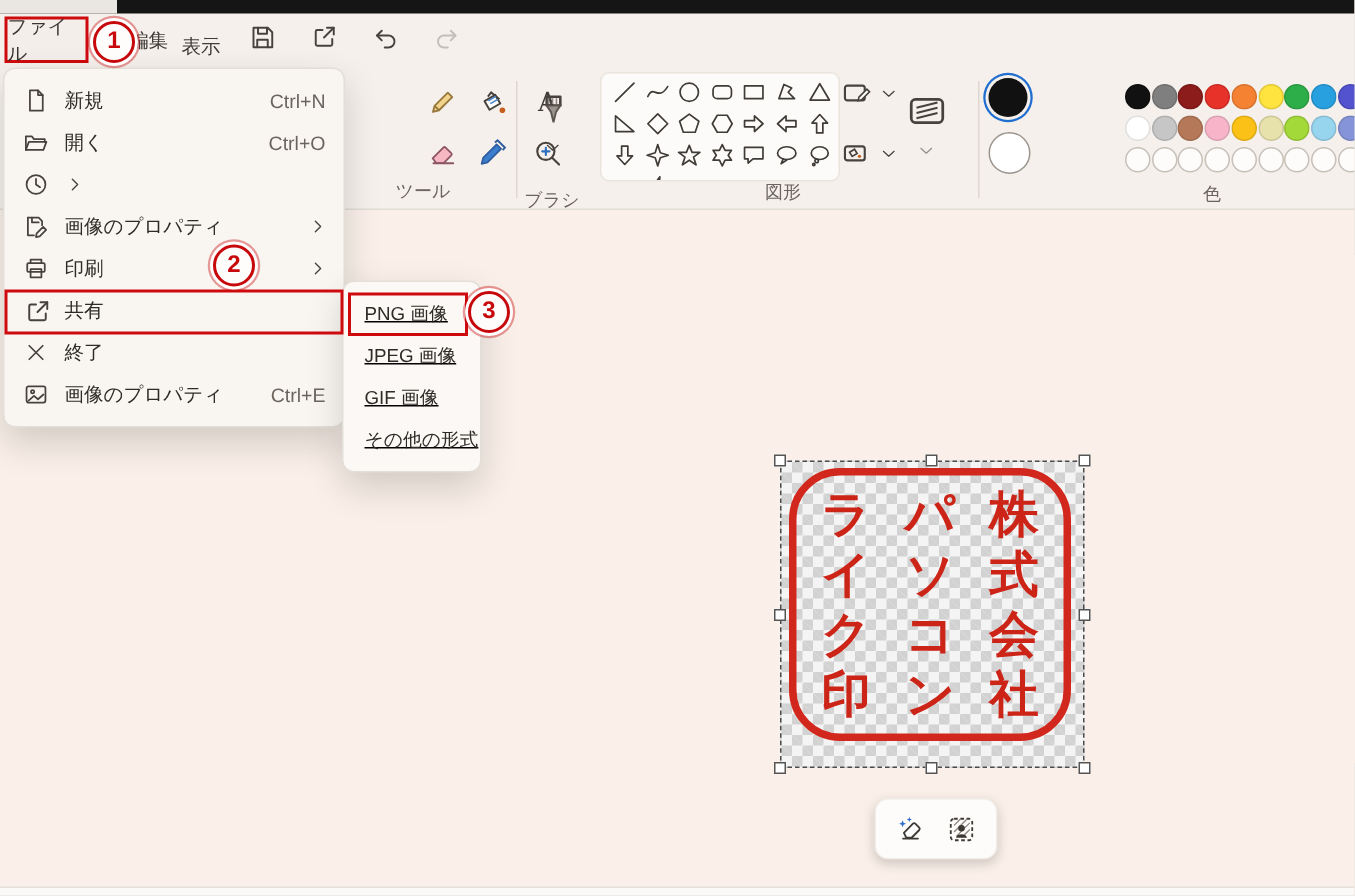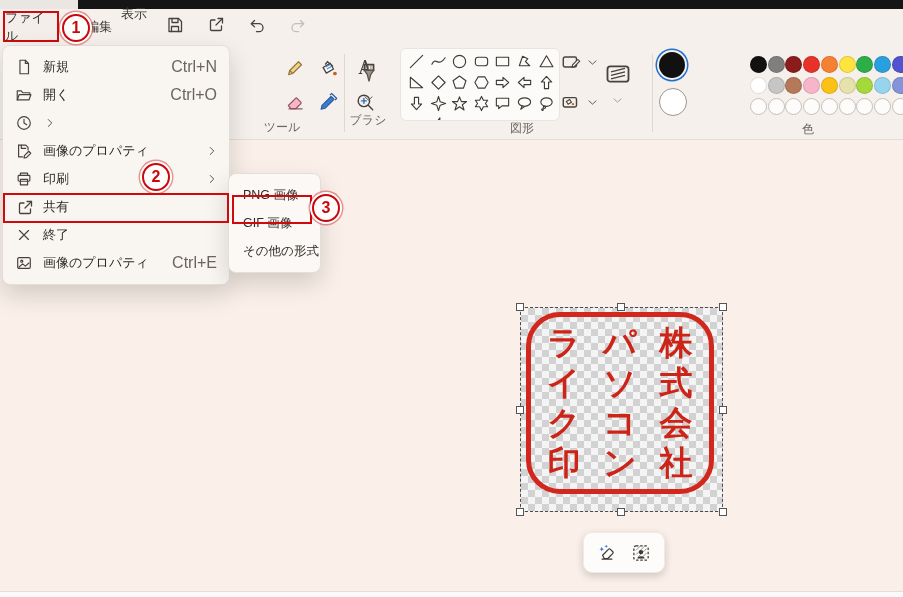--- a/index.html
+++ b/index.html
@@ -25,21 +25,21 @@
   .shapes-panel{left:400px;top:48px;width:158px;height:71px;background:#fdfbf9;
     border:1px solid #e9e4de;border-radius:6px;overflow:hidden;z-index:1;}
   .shape-cell{position:absolute;width:17px;height:17px;}
   .swatch{border-radius:50%;}
   
   .menu-panel{background:#f9f6f2;border:1px solid #e3ded8;border-radius:8px;
     box-shadow:0 10px 24px rgba(0,0,0,.16);z-index:30;padding:7px 0;box-sizing:border-box;}
   .menu-item{height:28px;display:flex;align-items:center;cursor:default;}
   .menu-item .mi-icon{width:18px;height:18px;margin:0 10px 0 12px;flex:none;}
   .menu-item .mi-label{flex:1;font-size:13px;color:#2e2a26;white-space:nowrap;}
-  .menu-item .mi-trail{font-size:16px;color:#6b655e;margin-right:12px;}
+  .menu-item .mi-trail{font-size:13px;color:#6b655e;margin-right:12px;}
   .menu-item .mi-chev{width:14px;height:14px;margin-right:10px;}
   .submenu-item{height:28px;display:flex;align-items:center;}
   .submenu-item .mi-label{font-size:12.5px;color:#2e2a26;margin-left:14px;white-space:nowrap;}
   .redbox{border:2.5px solid #cf0a0e;z-index:40;pointer-events:none;}
   
   .canvas{left:0;top:140px;width:903px;height:451px;background:#faf0e9;}
   .selection{left:520px;top:307px;width:203px;height:205px;border:1.5px dashed #4b4b4b;
     box-sizing:border-box;
     background-color:#f4f4f4;
     background-image:linear-gradient(45deg,#d2d2d2 25%,transparent 25%,transparent 75%,#d2d2d2 75%),
@@ -63,21 +63,21 @@
 
 <div class="screen">
 
   <div class="abs topstrip"></div>
   <div class="abs topstrip-left"></div>
 
   <div class="abs filebox">
     <span>ファイル</span>
   </div>
   <span class="abs mb-label" style="left:86px;top:18px;">編集</span>
-  <span class="abs mb-label" style="left:121px;top:5px;">表示</span>
+  <span class="abs mb-label" style="left:121px;top:22px;">表示</span>
   <span class="abs badge" style="left:62px;top:14px;">1</span>
   <div class="abs" id="mb-icons" style="left:164px;top:14px;display:flex;gap:19px;">
       <div class="tbicon">
         <svg width="20" height="20" viewBox="0 0 20 20">
           <path stroke="#47423c" stroke-width="1.3" fill="none" stroke-linecap="round" stroke-linejoin="round" d="M4 3.5h9.5L16.5 6.5v10h-12.5z"></path>
           <path stroke="#47423c" stroke-width="1.3" fill="none" stroke-linecap="round" stroke-linejoin="round" d="M7 3.5v4h6v-4"></path>
           <path stroke="#47423c" stroke-width="1.3" fill="none" stroke-linecap="round" stroke-linejoin="round" d="M6.5 16.5v-5h7v5"></path>
         </svg>
       </div>
       <div class="tbicon">
@@ -150,21 +150,21 @@
         <path stroke="#47423c" stroke-width="1.3" fill="none" stroke-linecap="round" stroke-linejoin="round" d="M6.5 3.5h7v4.5h-7z"></path>
         <path d="M6.5 8h7l-2.2 3.2-1.3 5.3-1.3-5.3z" fill="#9a948d" stroke="#5c5650" stroke-width="1"></path>
         <path d="M7.5 4.2v3M9.5 4.2v3M11.5 4.2v3" stroke="#8c867f" stroke-width=".8"></path>
       </svg>
     </div>
   <div class="abs tbicon" style="left:361px;top:92px;width:15px;height:12px;" id="brush-chev">
       <svg width="13" height="13" viewBox="0 0 20 20">
         <path stroke="#47423c" stroke-width="1.3" fill="none" stroke-linecap="round" stroke-linejoin="round" d="M4.5 7.5l5.5 5 5.5-5"></path>
       </svg>
     </div>
-  <div class="abs sec-label" style="left:340px;top:112px;width:56px;">ブラシ</div>
+  <div class="abs sec-label" style="left:340px;top:125px;width:56px;">ブラシ</div>
 
   <div class="abs shapes-panel" id="shapes-panel">
       <div class="shape-cell" style="left: 7px; top: 4px;"><svg width="17" height="17" viewBox="0 0 18 18">
           <path stroke="#3f3b37" stroke-width="1.2" fill="none" stroke-linejoin="round" stroke-linecap="round" d="M2.5 15.5L15.5 2.5"></path>
         </svg></div>
       <div class="shape-cell" style="left: 28.6px; top: 4px;"><svg width="17" height="17" viewBox="0 0 18 18">
           <path stroke="#3f3b37" stroke-width="1.2" fill="none" stroke-linejoin="round" stroke-linecap="round" d="M2 12C6 3 9 16 16 5"></path>
         </svg></div>
       <div class="shape-cell" style="left: 50.2px; top: 4px;"><svg width="17" height="17" viewBox="0 0 18 18">
           <circle stroke="#3f3b37" stroke-width="1.2" fill="none" stroke-linejoin="round" stroke-linecap="round" cx="9" cy="9" r="6.5"></circle>
@@ -436,25 +436,28 @@
             <circle stroke="#47423c" stroke-width="1.3" fill="none" stroke-linecap="round" stroke-linejoin="round" cx="7.5" cy="8" r="1.2"></circle>
             <path stroke="#47423c" stroke-width="1.3" fill="none" stroke-linecap="round" stroke-linejoin="round" d="M4.5 14.5l4-3.5 3 2.5 4-3.5"></path>
           </svg></span>
         <span class="mi-label">画像のプロパティ</span>
         <span class="mi-trail">Ctrl+E</span>
       </div>
     </div>
   <div class="abs redbox" style="left:3px;top:193px;width:222px;height:26px;"></div>
   <span class="abs badge" style="left:142px;top:163px;">2</span>
 
-  <div class="abs menu-panel" id="submenu" style="left:228px;top:173px;width:93px;background:#fbf8f5;z-index:31;">
+  <div class="abs menu-panel" id="submenu" style="left:228px;top:187px;width:93px;background:#fbf8f5;z-index:31;text-decoration:underline;">
       <div class="submenu-item">
         <span class="mi-label">PNG 画像</span>
       </div>
       <div class="submenu-item">
+        <span class="mi-label">JPEG 画像</span>
+      </div>
+      <div class="submenu-item">
         <span class="mi-label">GIF 画像</span>
       </div>
       <div class="submenu-item">
         <span class="mi-label">その他の形式</span>
       </div>
     </div>
   <div class="abs redbox" style="left:232px;top:195px;width:76px;height:25px;"></div>
   <span class="abs badge" style="left:312px;top:194px;">3</span>
 
 </div>

